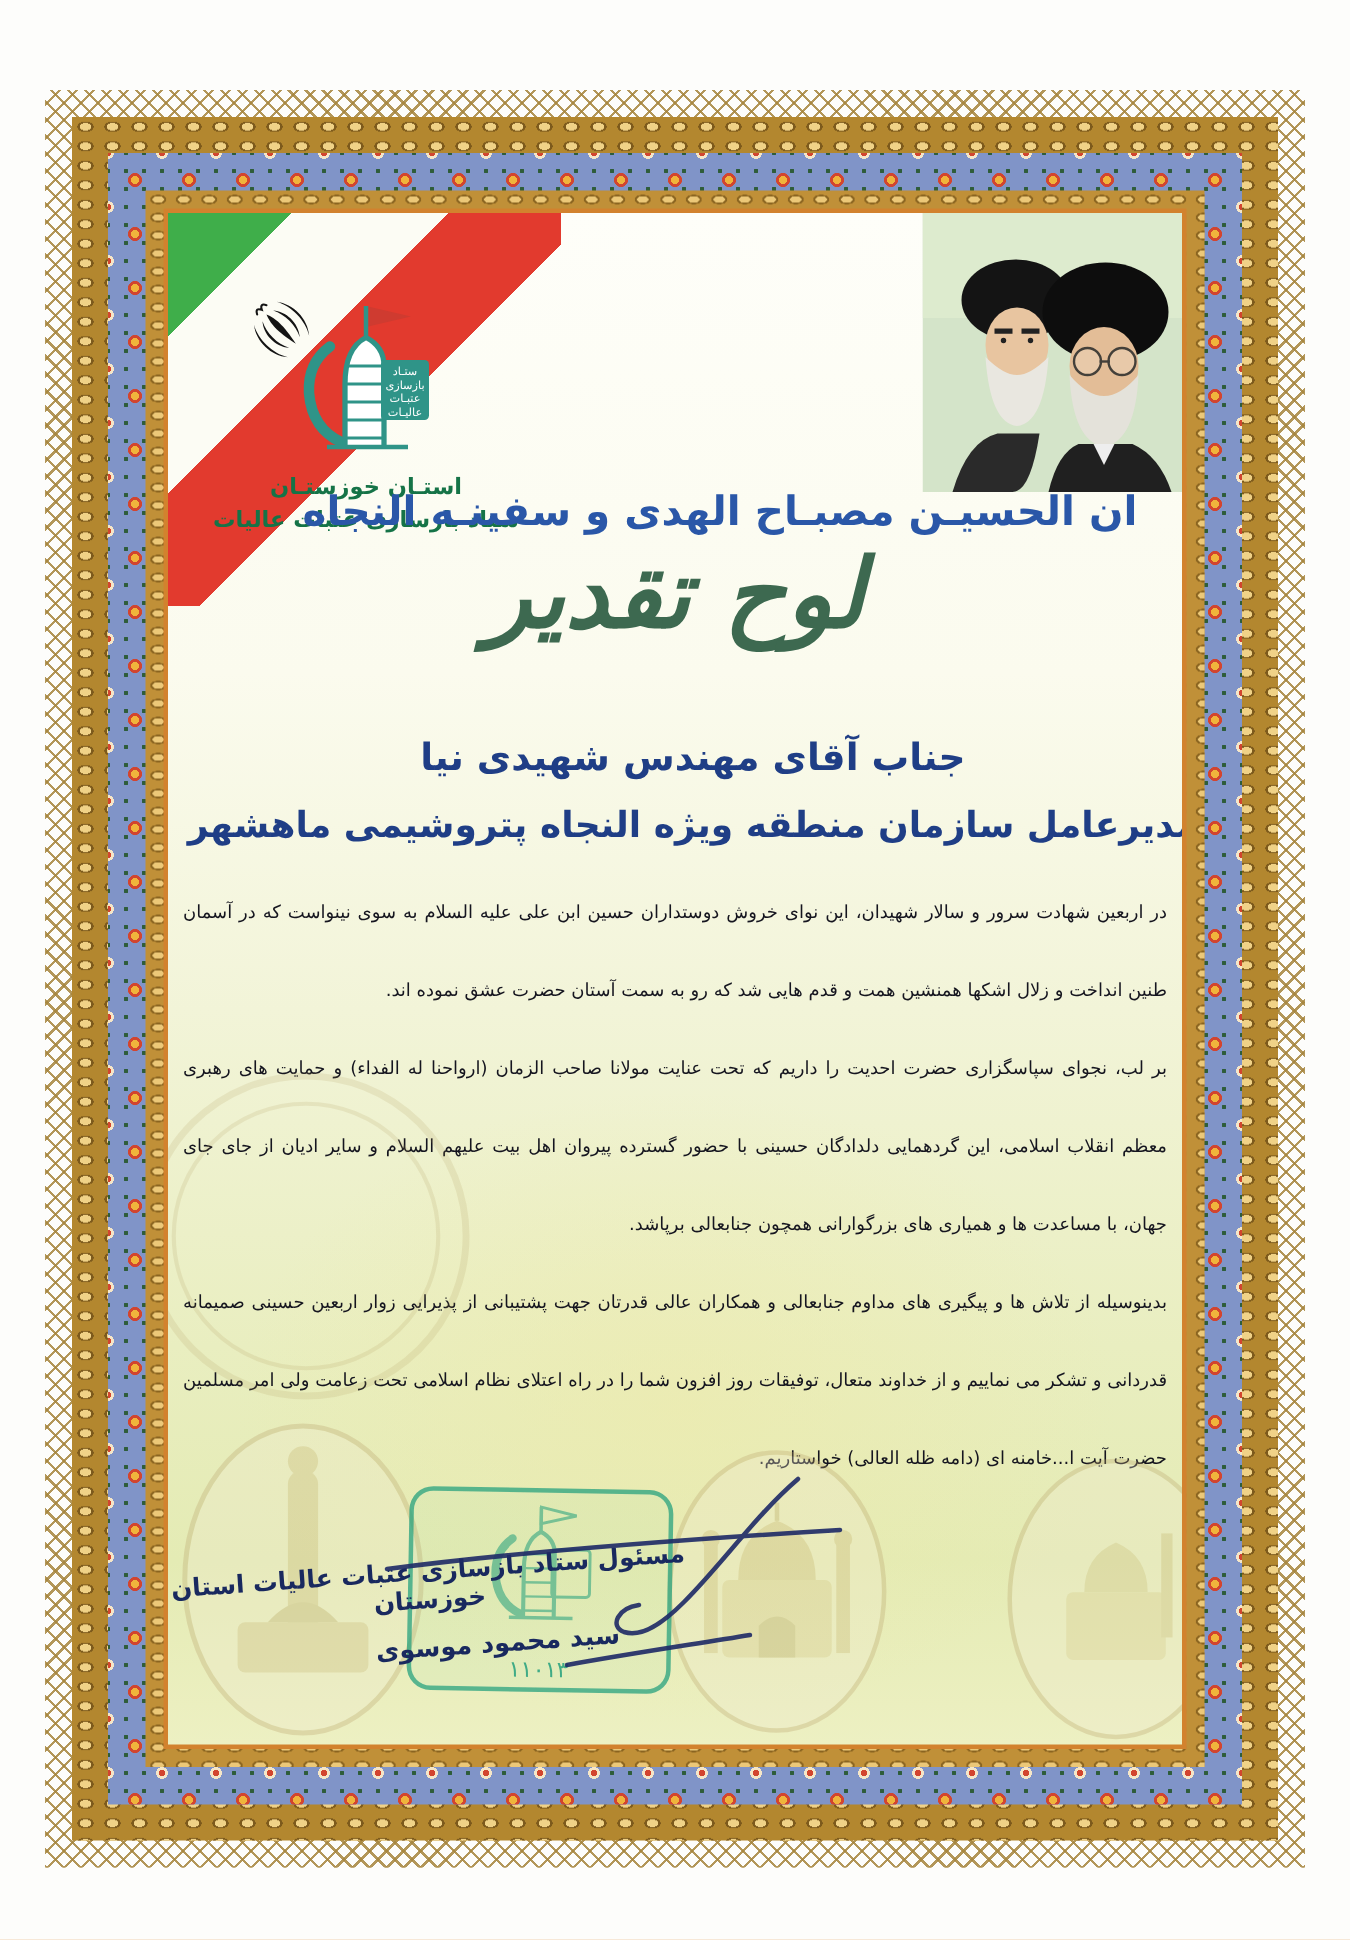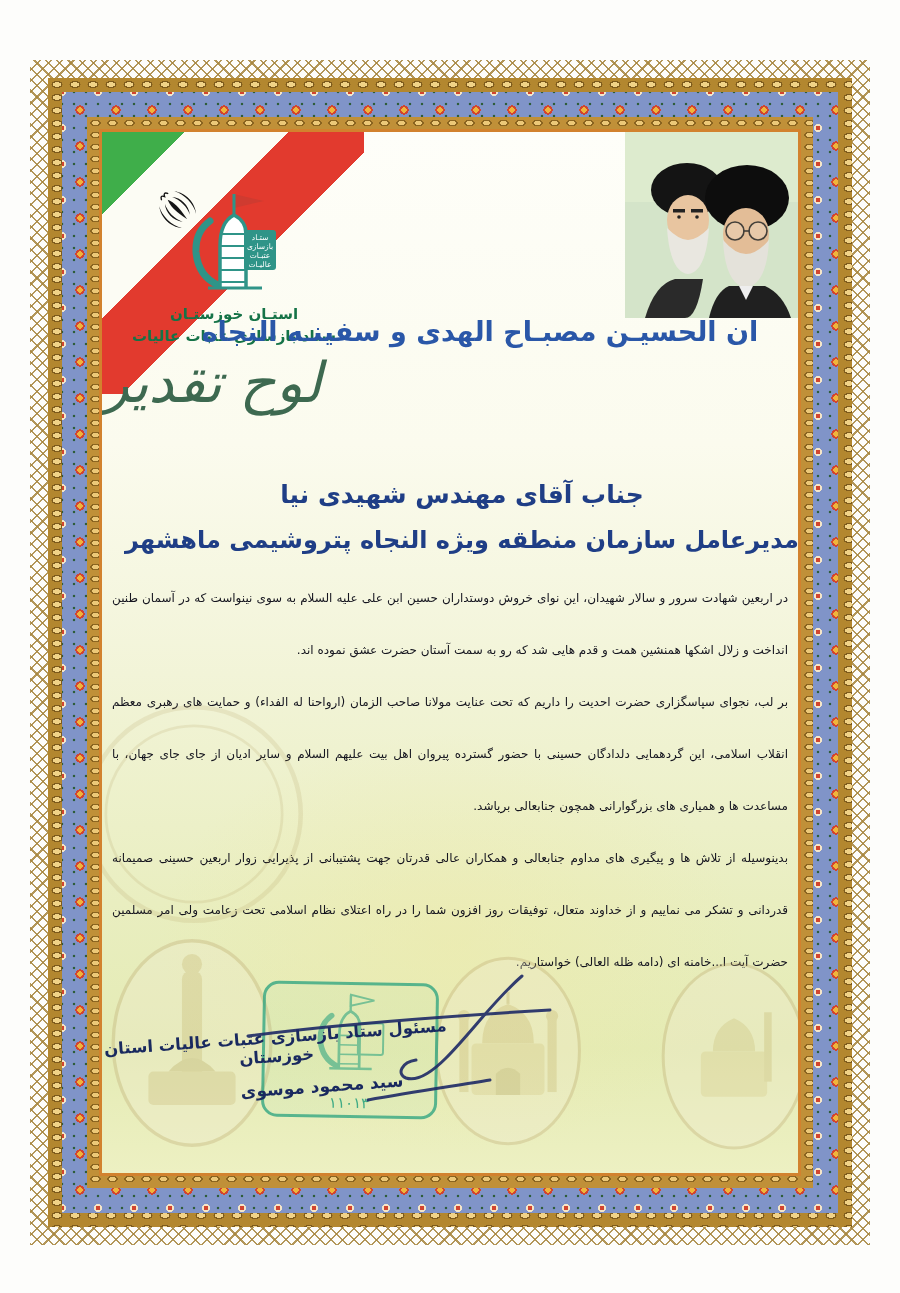--- a/index.html
+++ b/index.html
@@ -6,21 +6,21 @@
   .page{position:relative;width:900px;height:1293px;background:#fdfdfb;overflow:hidden;
         font-family:"DejaVu Sans",sans-serif;}
 
   
   .frame-filigree{position:absolute;left:30px;top:60px;width:840px;height:1185px;
     box-sizing:border-box;padding:18px;
     background:
       repeating-linear-gradient(45deg, rgba(166,133,61,.85) 0 1.5px, transparent 1.5px 8px),
       repeating-linear-gradient(-45deg, rgba(166,133,61,.85) 0 1.5px, transparent 1.5px 8px);
   }
-  .frame-gold-outer{width:100%;height:100%;box-sizing:border-box;padding:14px;
+  .frame-gold-outer{width:100%;height:100%;box-sizing:border-box;padding:24px;
     background-color:#b3872f;
     background-image:radial-gradient(ellipse 7px 4.5px at 50% 50%, #f0d287 0 55%, #7d5a1c 56% 78%, rgba(0,0,0,0) 79%);
     background-size:18px 13px;}
   .frame-blue{width:100%;height:100%;box-sizing:border-box;padding:25px;
     background-color:#8094c8;
     background-image:
       radial-gradient(circle 6px at 50% 50%, #f0b43c 0 2.6px, #d2452f 2.7px 4.6px, rgba(0,0,0,0) 4.7px),
       radial-gradient(circle 5px at 50% 50%, #d2452f 0 2.2px, #f5e6c8 2.3px 3.8px, rgba(0,0,0,0) 3.9px),
       radial-gradient(circle 2px at 50% 50%, #2e5d3a 0 1.4px, rgba(0,0,0,0) 1.6px);
     background-size:36px 36px,36px 36px,12px 12px;
@@ -50,22 +50,22 @@
   
   .nat-emblem{position:absolute;left:50%;top:28px;transform:translateX(-50%);width:240px;text-align:center;}
   .nat-emblem svg{width:54px;height:62px;}
   .nat-caption{margin-top:4px;font-size:20px;color:#1c1c1c;}
 
   
   .photo{position:absolute;right:0;top:0;width:173px;height:186px;display:block;left:auto;}
 
   .hadith{position:absolute;top:184px;left:0;width:100%;text-align:center;transform:translateX(30px);
     font-size:27px;font-weight:bold;color:#2a57a8;}
-  .main-title{position:absolute;top:218px;left:0;width:100%;text-align:left;
-    font-size:56px;font-weight:normal;font-style:italic;color:#3d6950;}
+  .main-title{position:absolute;top:218px;left:0;width:100%;text-align:center;
+    font-size:64px;font-weight:bold;font-style:italic;color:#3d6950;}
   .recipient-name{position:absolute;top:348px;left:0;width:100%;text-align:center;transform:translateX(12px);
     font-size:25px;font-weight:bold;color:#1f3e86;}
   .recipient-title{position:absolute;top:394px;left:0;width:100%;text-align:center;transform:translateX(12px);
     font-size:24px;font-weight:bold;color:#1f3e86;}
 
   .body-text{position:absolute;top:440px;left:10px;right:10px;direction:rtl;text-align:justify;
     font-size:12px;line-height:52px;color:#15151f;}
   .body-text p{margin:0;}
 
   

